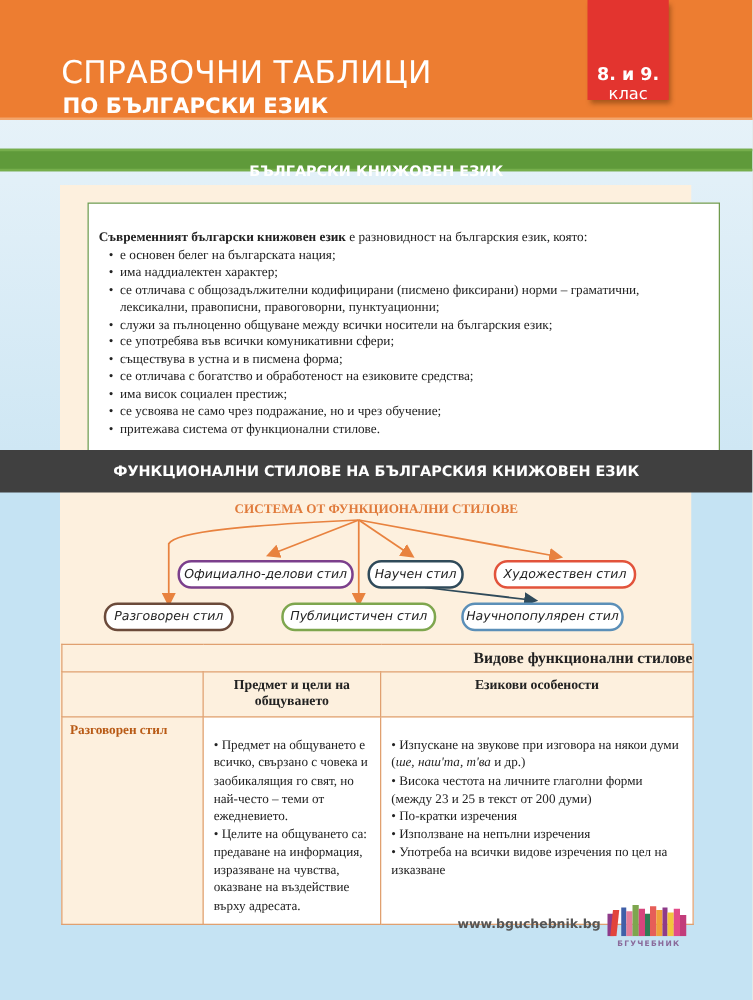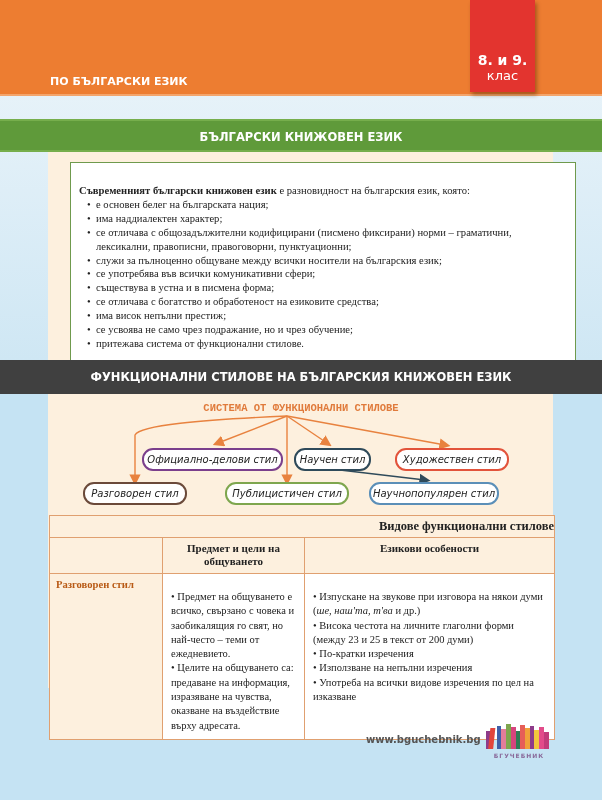--- a/index.html
+++ b/index.html
@@ -25,39 +25,39 @@
     border-bottom: 2px solid #f3a56c;
   }
   .header .title {
     position: absolute; left: 49px; top: 43px;
     font-family: "DejaVu Sans", sans-serif;
     font-size: 25px; font-weight: normal; color: #fff; letter-spacing: 0.2px;
   }
   .header .subtitle {
     position: absolute; left: 50px; top: 75px;
     font-family: "DejaVu Sans", sans-serif;
-    font-size: 11px; color: #fff; font-weight: bold;
+    font-size: 17px; color: #fff; font-weight: bold;
   }
   .grade-badge {
-    position: absolute; left: 470px; top: 0; width: 65px; height: 92px;
+    position: absolute; left: 470px; top: 0; width: 65px; height: 80px;
     background: #e3342f;
     box-shadow: 2px 3px 4px rgba(80,40,0,0.45);
     color: #fff; text-align: center;
     font-family: "DejaVu Sans", sans-serif;
   }
   .grade-badge .g1 { position: absolute; top: 52px; width: 100%; font-size: 14px; font-weight: bold; }
   .grade-badge .g2 { position: absolute; top: 68px; width: 100%; font-size: 13px; }
 
   .band {
     position: absolute; left: 0; width: 602px;
     color: #fff; text-align: center;
     font-family: "DejaVu Sans", sans-serif; font-size: 11.5px; font-weight: bold;
   }
   .band-green {
-    top: 119px; height: 33px; line-height: 33px;
+    top: 119px; height: 18px; line-height: 33px;
     background: #5f9a3a; border-top: 2px solid #76ae4c; border-bottom: 2px solid #76ae4c;
   }
   .band-orange {
     top: 360px; height: 34px; line-height: 34px;
     background: #404040;
   }
 
   .info-box {
     position: absolute; left: 49px; top: 162px; width: 506px; height: 220px;
     background: #fff; border: 1.5px solid #6f9a4d;
@@ -65,21 +65,21 @@
     font-size: 10.6px; line-height: 13.9px; margin-left: 21px;
   }
   .info-box .lead b { font-weight: bold; }
   .info-box ul { list-style: none; padding-left: 8px; }
   .info-box li { position: relative; padding-left: 9px; }
   .info-box li::before { content: "•"; position: absolute; left: 0; top: 0; }
 
   .diagram { position: absolute; left: 0; top: 395px; width: 602px; height: 120px; }
   .diagram-title {
     position: absolute; left: 0; top: 7px; width: 602px; text-align: center;
-    font-family: Liberation Mono, monospace; font-size: 10.5px; font-weight: bold;
+    font-family: Liberation Serif, serif; font-size: 10.5px; font-weight: bold;
     color: #e07b3c;
   }
   .node {
     position: absolute; height: 23px; line-height: 19px;
     border: 2px solid; border-radius: 11px;
     background: #fff; text-align: center;
     font-family: "DejaVu Sans", sans-serif; font-size: 10px; font-style: italic; color: #222;
     white-space: nowrap;
   }
   .diagram svg { position: absolute; left: 0; top: 0; }
@@ -118,40 +118,41 @@
     font-family: "DejaVu Sans", sans-serif; font-size: 6px; font-weight: bold; letter-spacing: 1px; color: #8a6a9a;
   }
 </style>
 </head>
 <body>
 
 <div class="bg-top"></div>
 <div class="paper"></div>
 
 <div class="header">
+  <div class="title">СПРАВОЧНИ ТАБЛИЦИ</div>
   <div class="subtitle">ПО БЪЛГАРСКИ ЕЗИК</div>
 </div>
 <div class="grade-badge">
   <div class="g1">8. и 9.</div>
   <div class="g2">клас</div>
 </div>
 
 <div class="band band-green">БЪЛГАРСКИ КНИЖОВЕН ЕЗИК</div>
 
 <div class="info-box">
   <div class="lead"><b>Съвременният български книжовен език</b><span> е разновидност на българския език, която:</span></div>
   <ul>
     <li>е основен белег на българската нация;</li>
     <li>има наддиалектен характер;</li>
     <li>се отличава с общозадължителни кодифицирани (писмено фиксирани) норми – граматични, лексикални, правописни, правоговорни, пунктуационни;</li>
     <li>служи за пълноценно общуване между всички носители на българския език;</li>
     <li>се употребява във всички комуникативни сфери;</li>
     <li>съществува в устна и в писмена форма;</li>
     <li>се отличава с богатство и обработеност на езиковите средства;</li>
-    <li>има висок непълни престиж;</li>
+    <li>има висок социален престиж;</li>
     <li>се усвоява не само чрез подражание, но и чрез обучение;</li>
     <li>притежава система от функционални стилове.</li>
   </ul>
 </div>
 
 <div class="band band-orange">ФУНКЦИОНАЛНИ СТИЛОВЕ НА БЪЛГАРСКИЯ КНИЖОВЕН ЕЗИК</div>
 
 <div class="diagram">
   <svg width="602" height="120">
     <defs>

